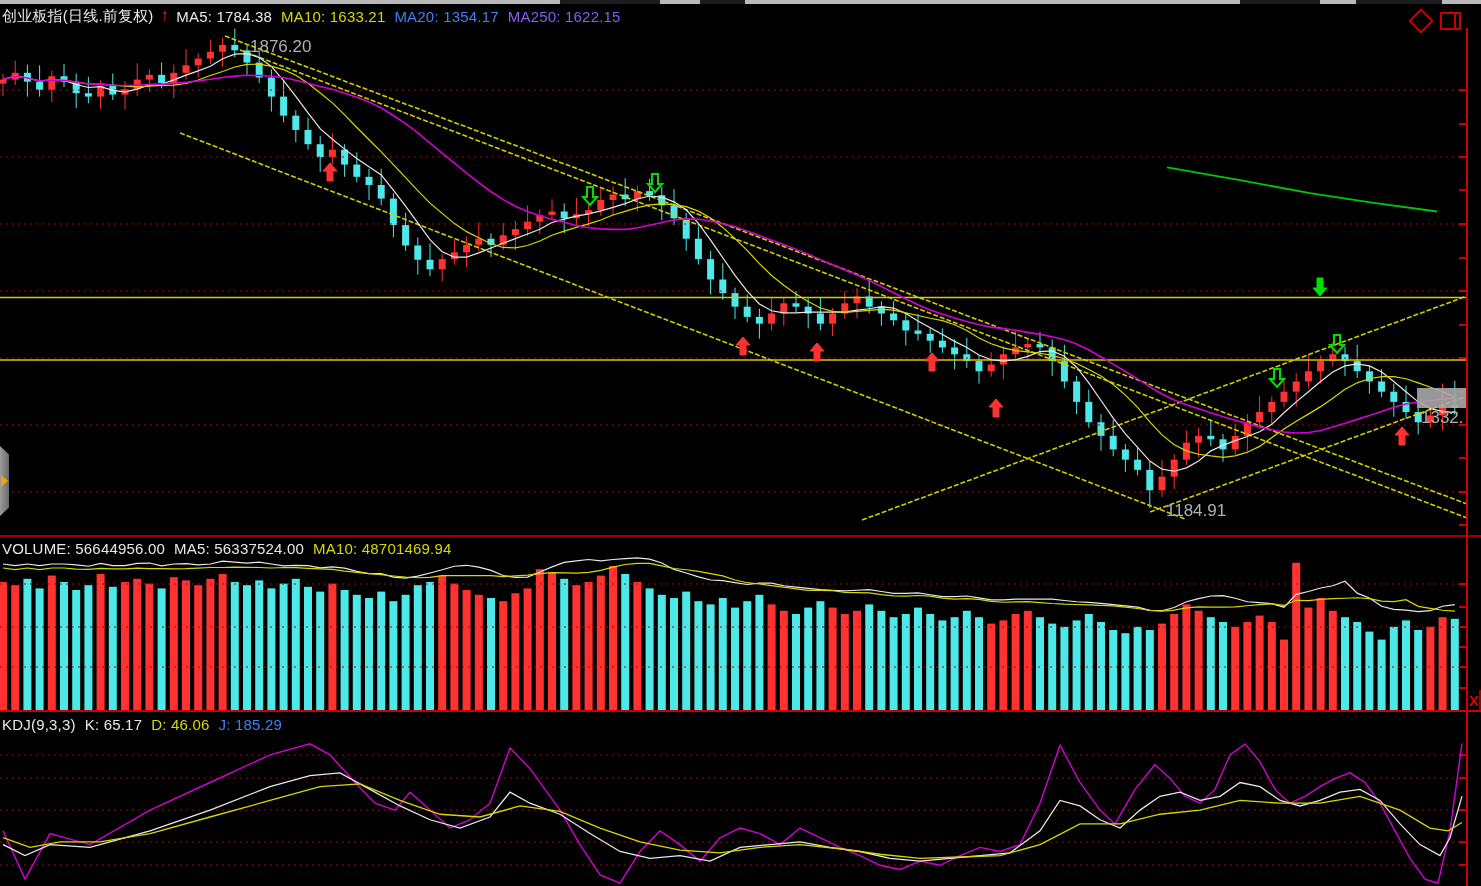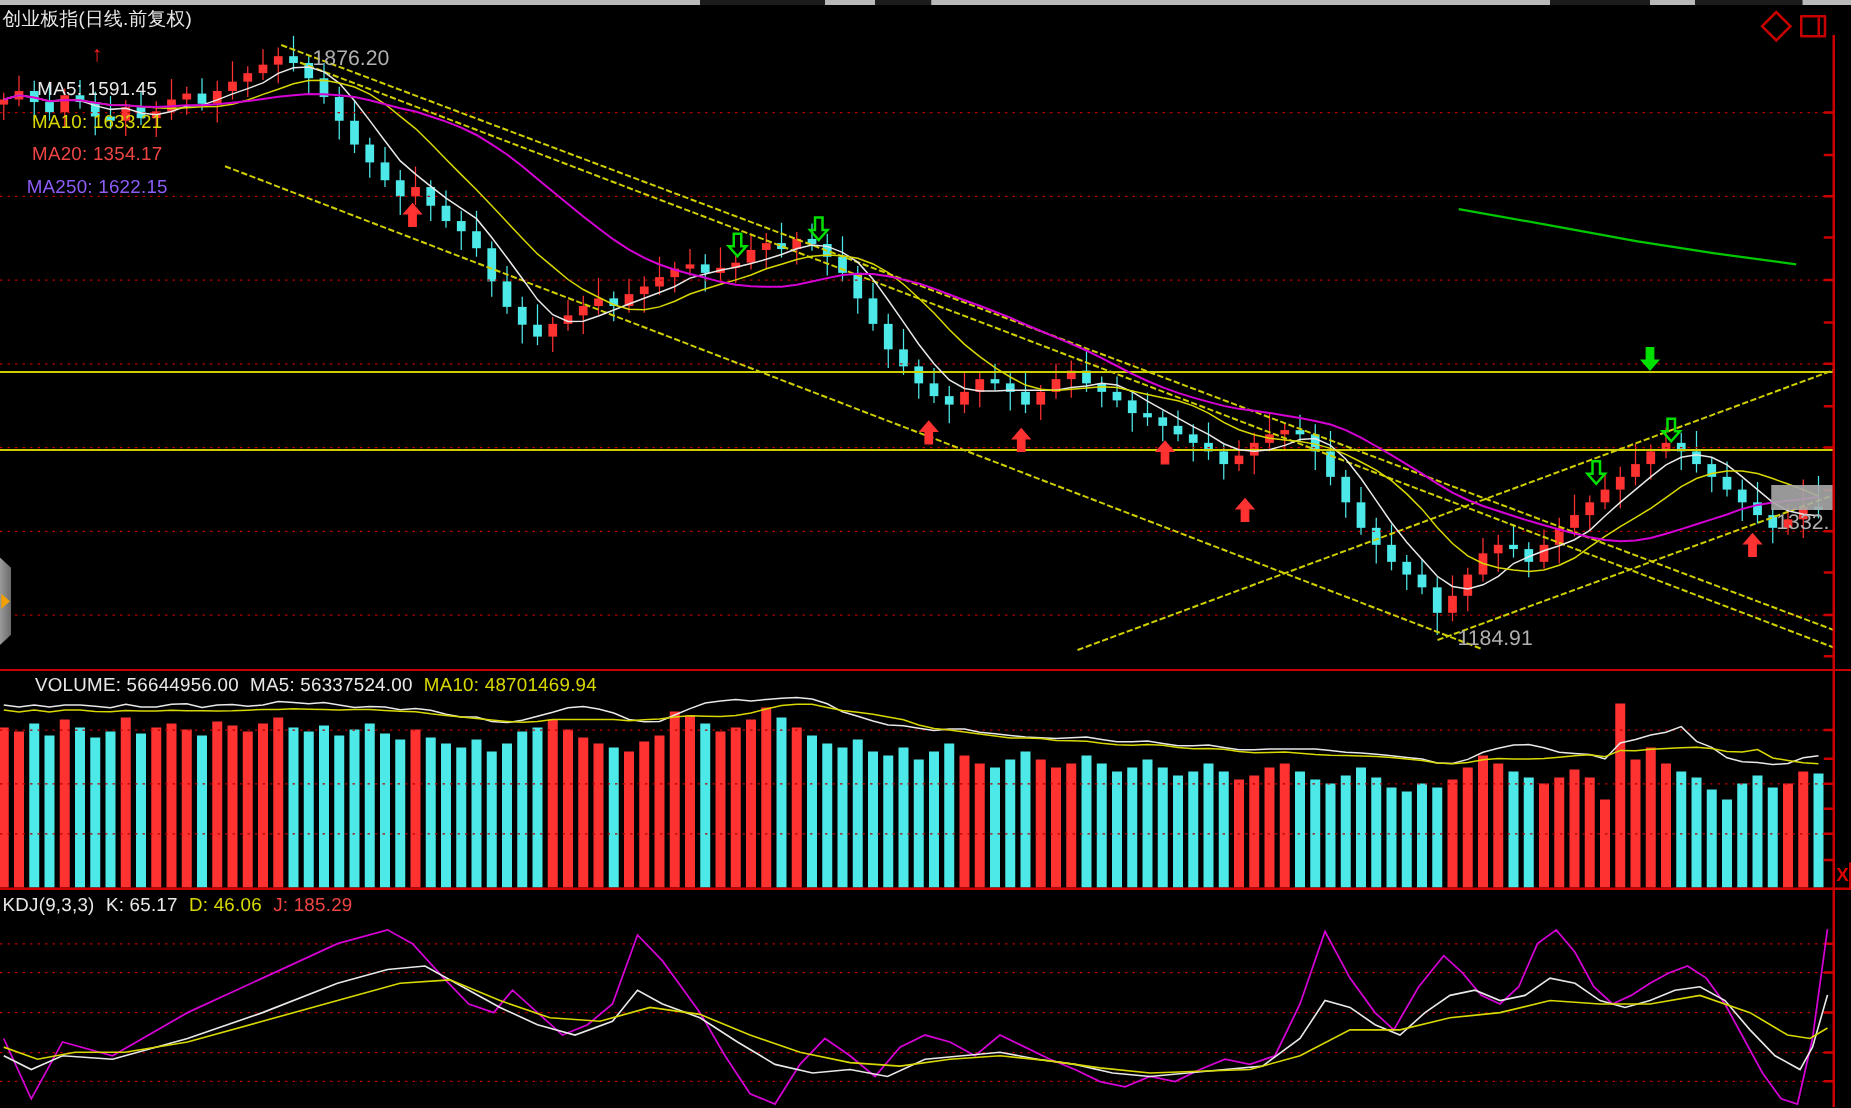--- a/index.html
+++ b/index.html
@@ -3,24 +3,24 @@
 <meta charset="utf-8">
 <style>
   html,body{margin:0;padding:0;background:#000;width:1481px;height:886px;overflow:hidden;
     font-family:"Liberation Sans",sans-serif;}
   #stage{position:relative;width:1481px;height:886px;background:#000;}
   #topstrip{position:absolute;left:0;top:0;width:1481px;height:4px;background:#b9b9b9;}
   .strip-seg{position:absolute;top:0;height:4px;background:#1c1c1c;}
   #chart-svg{position:absolute;left:0;top:0;}
   .hdr{position:absolute;left:2px;display:flex;align-items:center;gap:9px;
     font-size:15px;white-space:nowrap;z-index:5;letter-spacing:0.2px;}
-  #main-hdr{top:6px;flex-direction:column;}
-  #vol-hdr{top:540px;margin-left:26px;}
+  #main-hdr{top:6px;}
+  #vol-hdr{top:540px;}
   #kdj-hdr{top:716px;text-align:right;}
-  .w{color:#e8e8e8}.y{color:#d8d800}.m{color:#ef4444}.g{color:#8b5cf6}
+  .w{color:#e8e8e8}.y{color:#d8d800}.m{color:#3b82f6}.g{color:#8b5cf6}
   .red-arrow{color:#ff2020;font-weight:bold;font-size:17px;margin:0 -2px;}
   #tr-icons{position:absolute;top:12px;left:1412px;display:flex;gap:10px;align-items:center;z-index:6;}
   #icon-diamond{width:14px;height:14px;border:2px solid #c80000;transform:rotate(45deg);}
   #icon-panes{width:17px;height:14px;border:2px solid #c80000;position:relative;border-radius:1px;}
   #icon-panes:after{content:"";position:absolute;right:3px;top:0;bottom:0;width:0;border-left:2px solid #c80000;}
   #close-x{position:absolute;left:1469px;top:692px;color:#e00000;font-size:15px;font-weight:bold;z-index:6;}
   #flyout-tab{position:absolute;left:0;top:446px;width:9px;height:70px;z-index:6;
     background:linear-gradient(90deg,#9a9a9a,#6a6a6a);clip-path:polygon(0 0,100% 12%,100% 88%,0 100%);}
   #flyout-arrow{position:absolute;left:1px;top:29px;width:0;height:0;
     border-left:7px solid #f0a000;border-top:6px solid transparent;border-bottom:6px solid transparent;}
@@ -470,21 +470,21 @@
       <text x="1421" y="423" fill="#b0b0b0" font-size="17" font-family="&quot;Liberation Sans&quot;,sans-serif">1332.</text>
       <line x1="0" y1="536" x2="1481" y2="536" stroke="#cc0000" stroke-width="1.5"></line>
       <line x1="0" y1="711" x2="1481" y2="711" stroke="#cc0000" stroke-width="2"></line>
       <line x1="1467" y1="28" x2="1467" y2="886" stroke="#cc0000" stroke-width="2"></line>
       <line x1="1480" y1="690" x2="1480" y2="712" stroke="#cc0000" stroke-width="1.5"></line>
     </svg>
 
   <div class="hdr" id="main-hdr">
     <span class="w">创业板指(日线.前复权)</span>
     <span class="red-arrow">↑</span>
-    <span class="w">MA5: 1591.45</span>
+    <span class="w">MA5: 1784.38</span>
     <span class="y">MA10: 1633.21</span>
     <span class="m">MA20: 1354.17</span>
     <span class="g">MA250: 1622.15</span>
   </div>
 
   <div class="hdr" id="vol-hdr">
     <span class="w">VOLUME: 56644956.00</span>
     <span class="w">MA5: 56337524.00</span>
     <span class="y">MA10: 48701469.94</span>
   </div>

